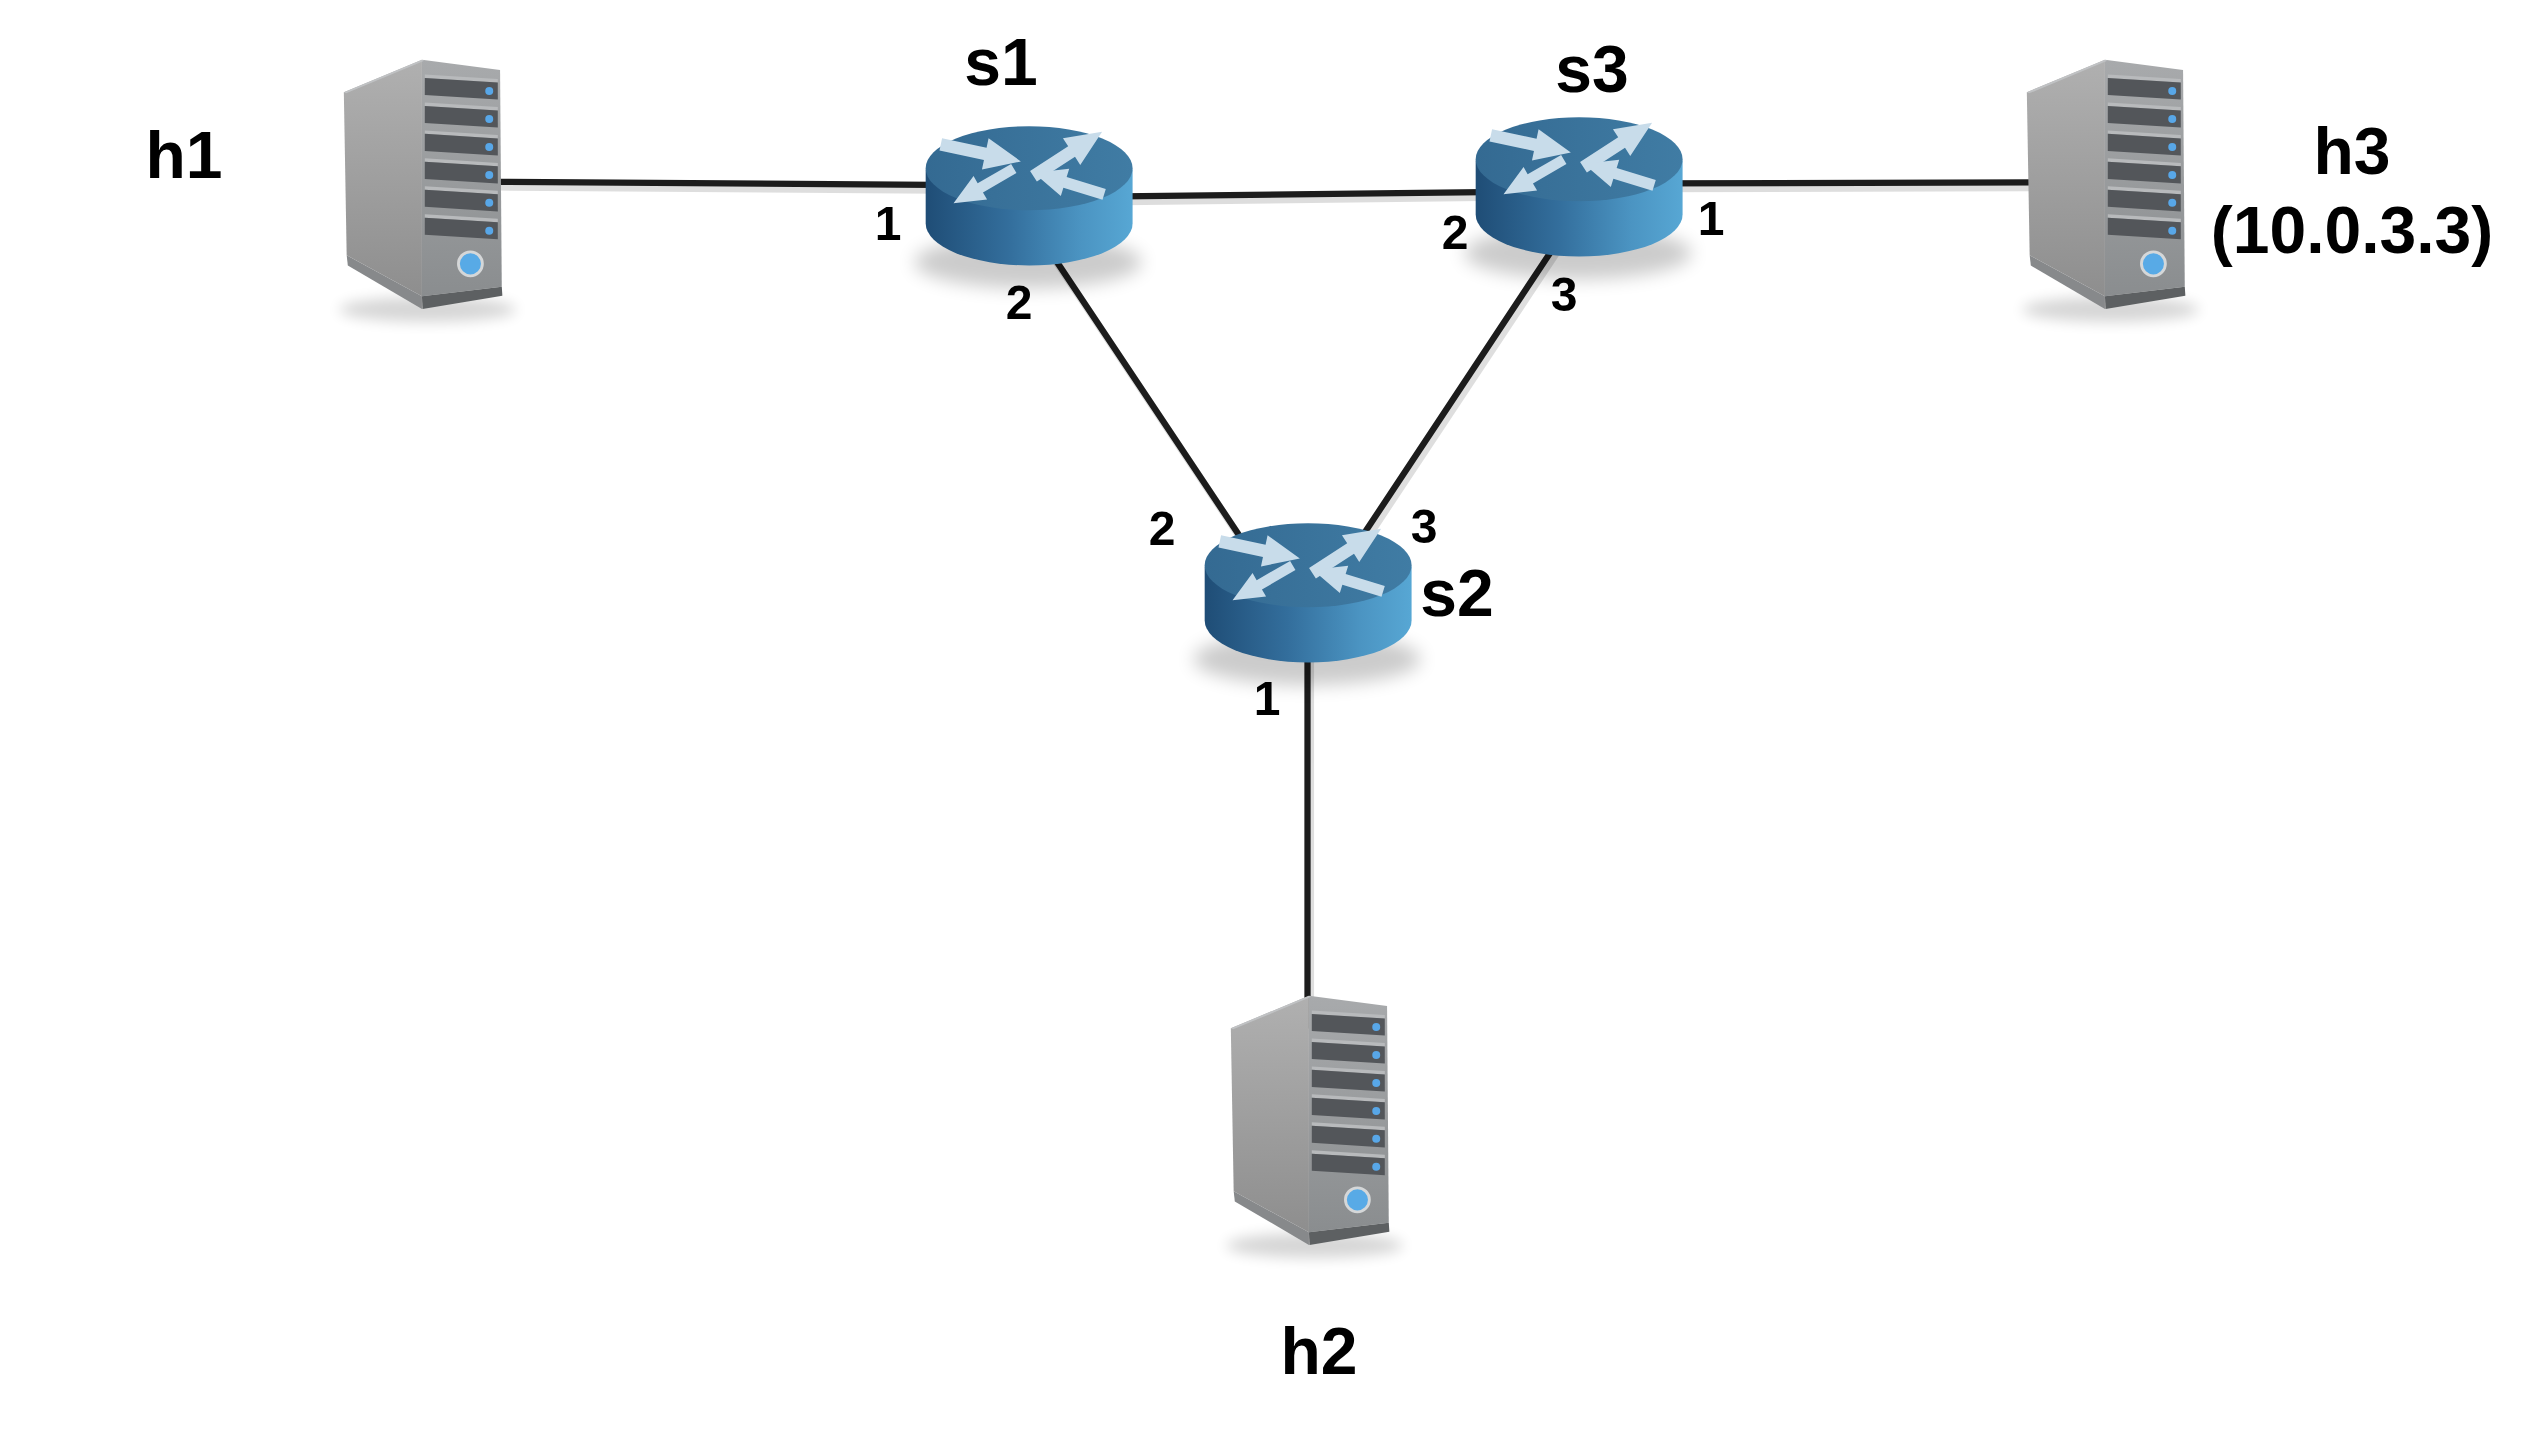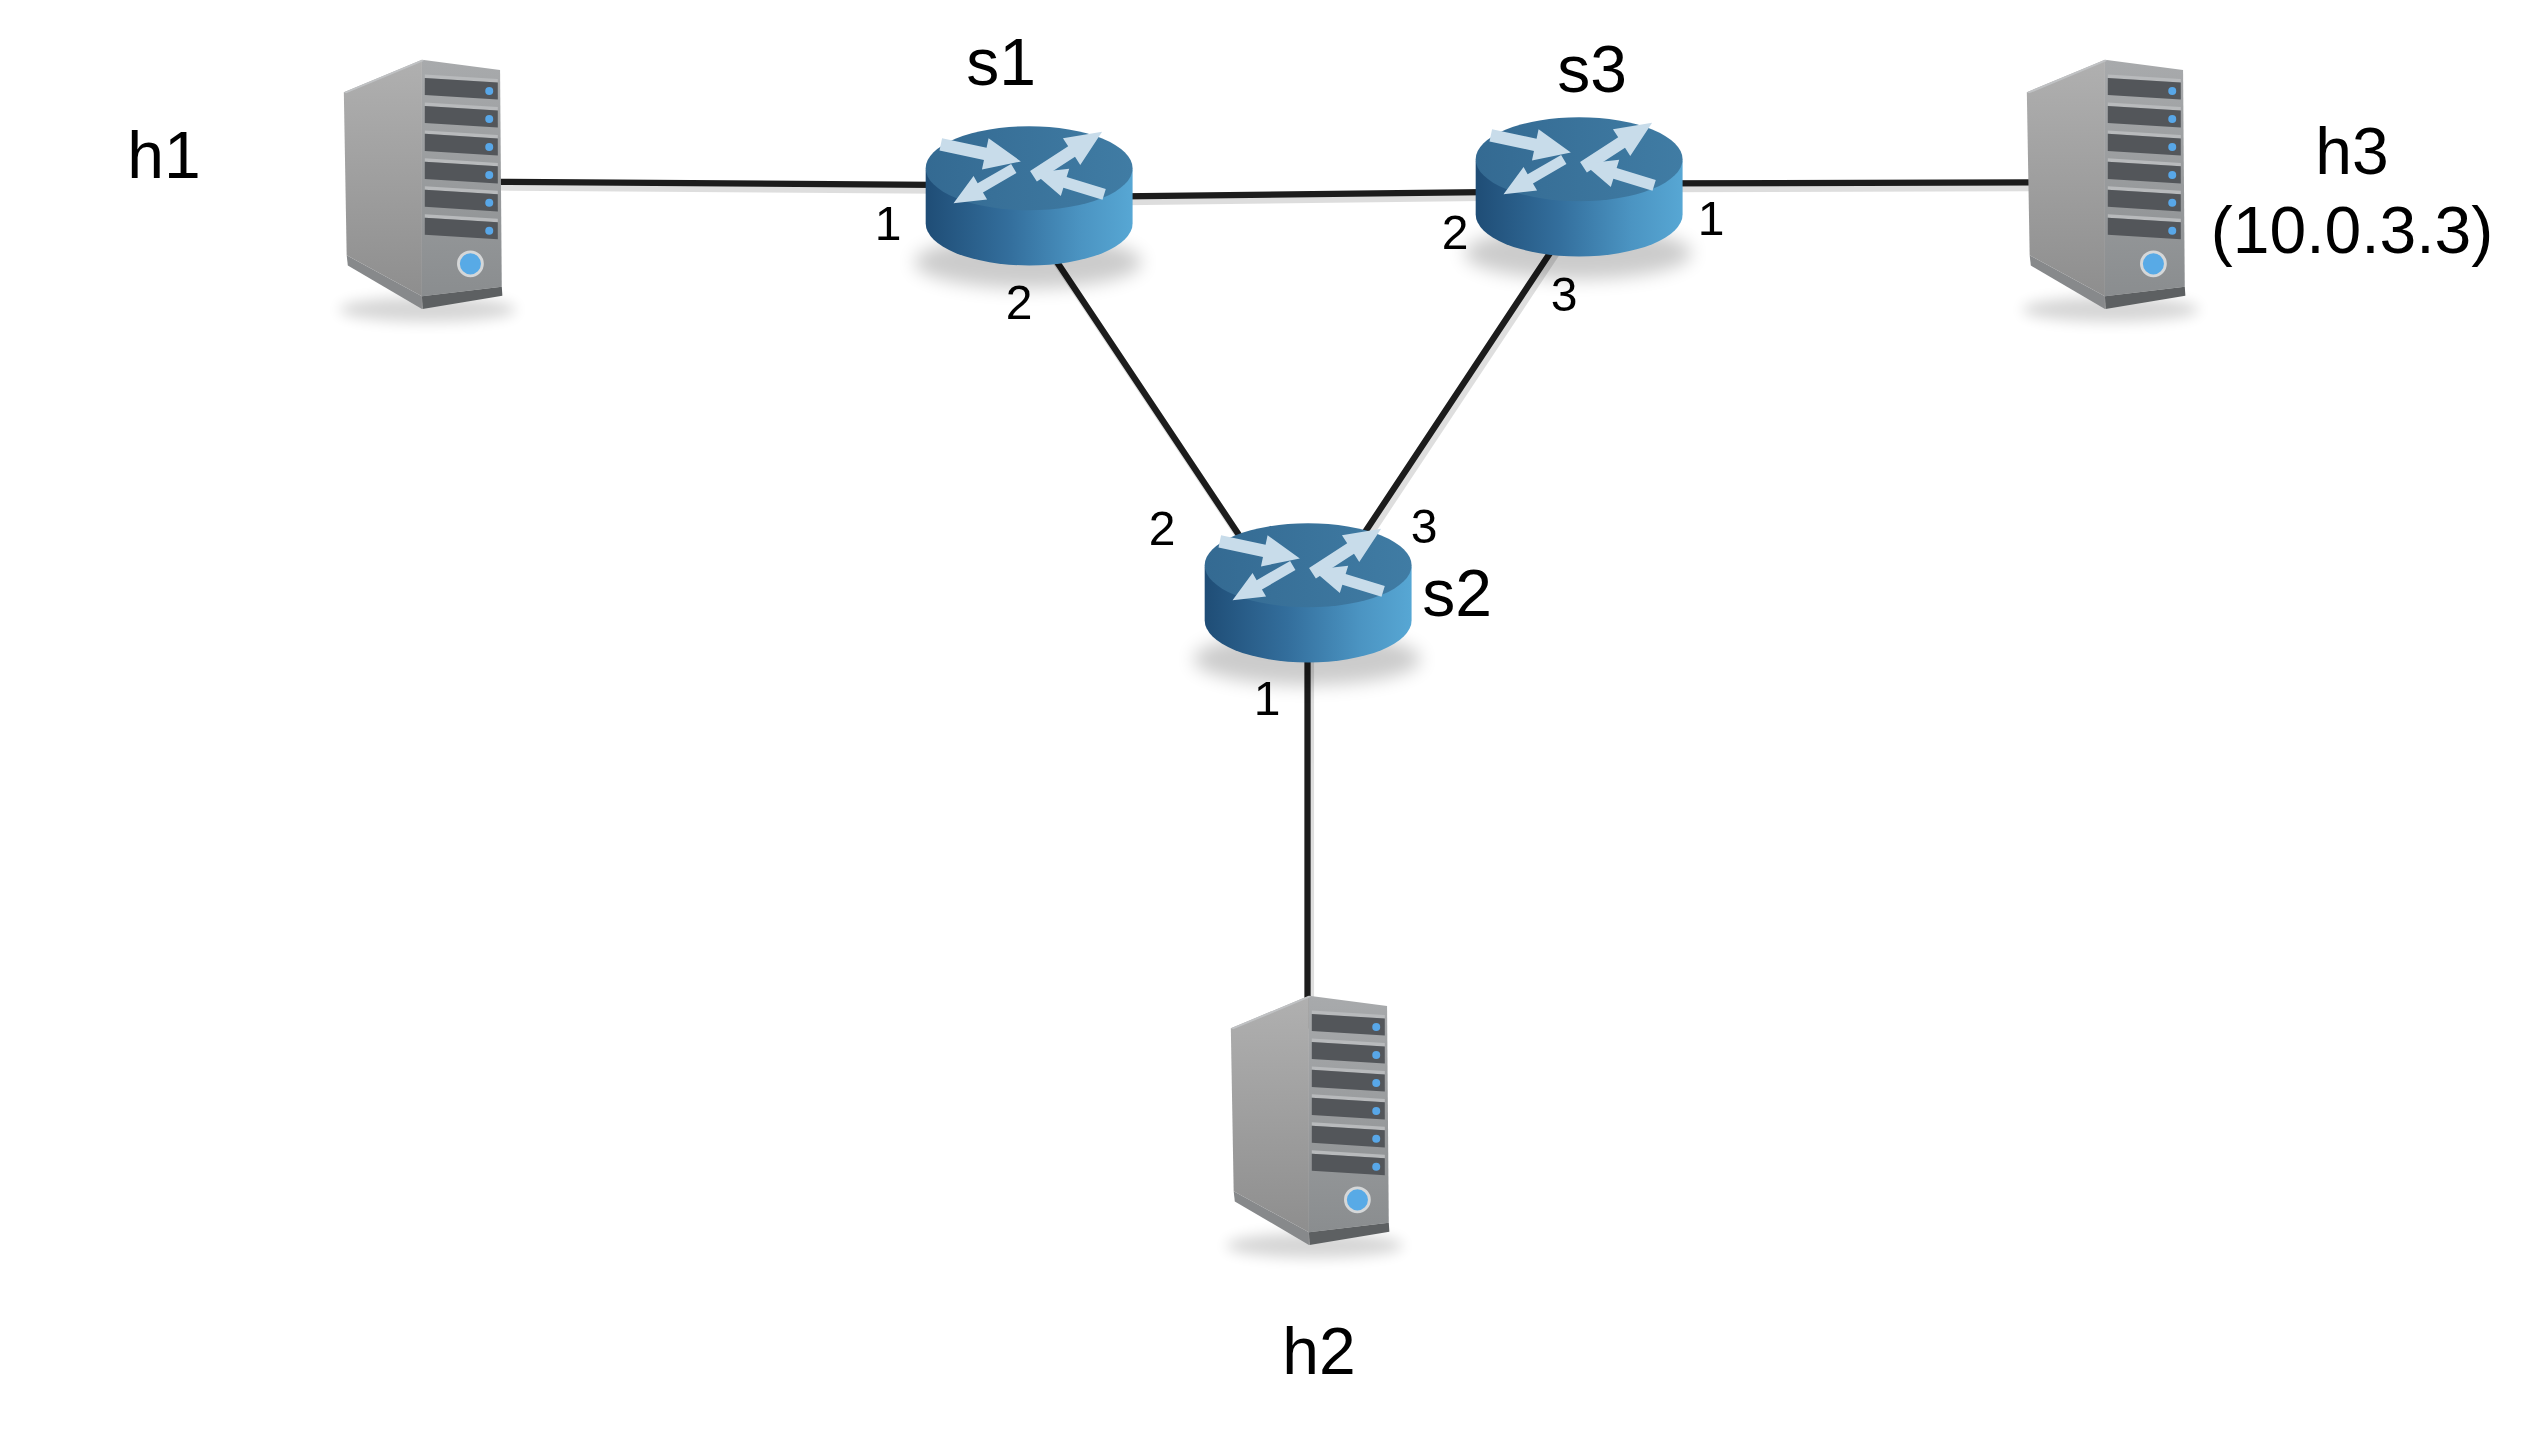--- a/index.html
+++ b/index.html
@@ -9,20 +9,21 @@
     --text-color:#000000;
   }
   html,body{margin:0;padding:0;background:var(--bg-color);}
   .stage{
     position:relative;
     width:2525px;height:1450px;
     background:var(--bg-color);
     overflow:hidden;
     font-family:"Liberation Sans", sans-serif;
     color:var(--text-color);
+    font-weight:bold;
   }
   .links{position:absolute;left:0;top:0;z-index:1;}
   .link-shadows{stroke:#000;opacity:0.13;}
   .link-lines{stroke:var(--link-color);}
   .node{position:absolute;z-index:2;overflow:visible;}
   .nlabel{
     position:absolute;z-index:3;
     transform:translate(-50%,-50%);
     font-size:66px;line-height:1;
     white-space:nowrap;
@@ -163,21 +164,21 @@
 
   <div class="plabel" style="left:888px;top:224px">1</div>
   <div class="plabel" style="left:1019px;top:303px">2</div>
   <div class="plabel" style="left:1162px;top:529px">2</div>
   <div class="plabel" style="left:1424px;top:527px">3</div>
   <div class="plabel" style="left:1267px;top:699px">1</div>
   <div class="plabel" style="left:1455px;top:233px">2</div>
   <div class="plabel" style="left:1711px;top:219px">1</div>
   <div class="plabel" style="left:1564px;top:295px">3</div>
 
-  <div class="hlabel" style="left:164px;top:116px">
+  <div class="hlabel" style="left:184px;top:116px">
     <div>h1</div>
   </div>
   <div class="hlabel" style="left:1319px;top:1312px">
     <div>h2</div>
   </div>
   <div class="hlabel" style="left:2352px;top:112px">
     <div>h3</div>
     <div>(10.0.3.3)</div>
   </div>
 

